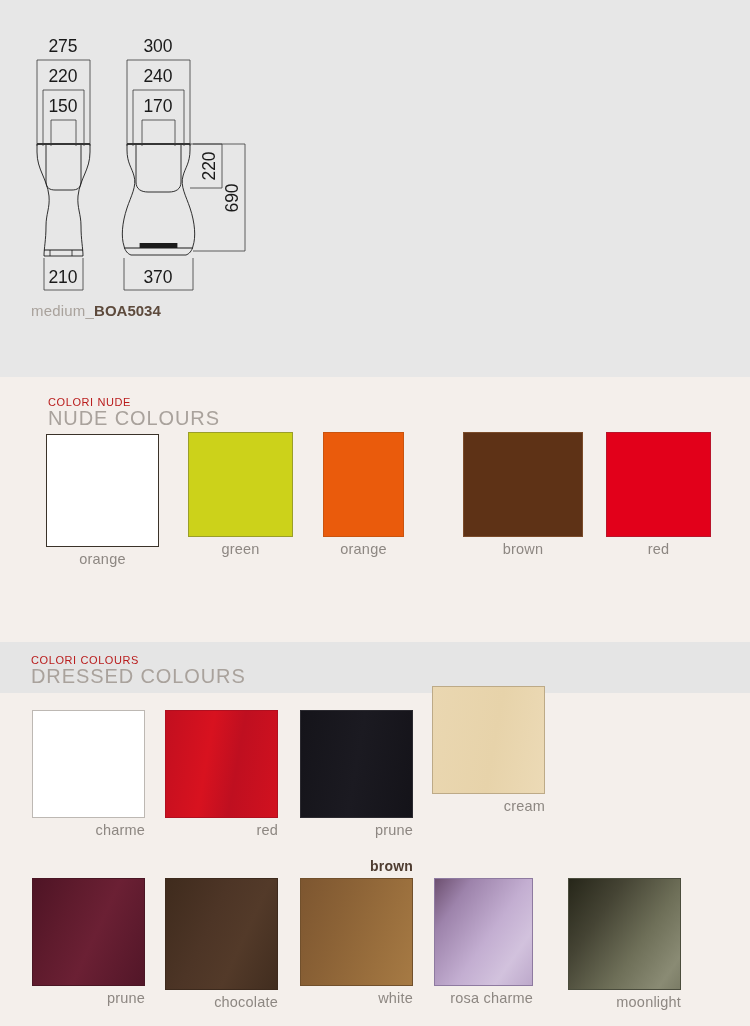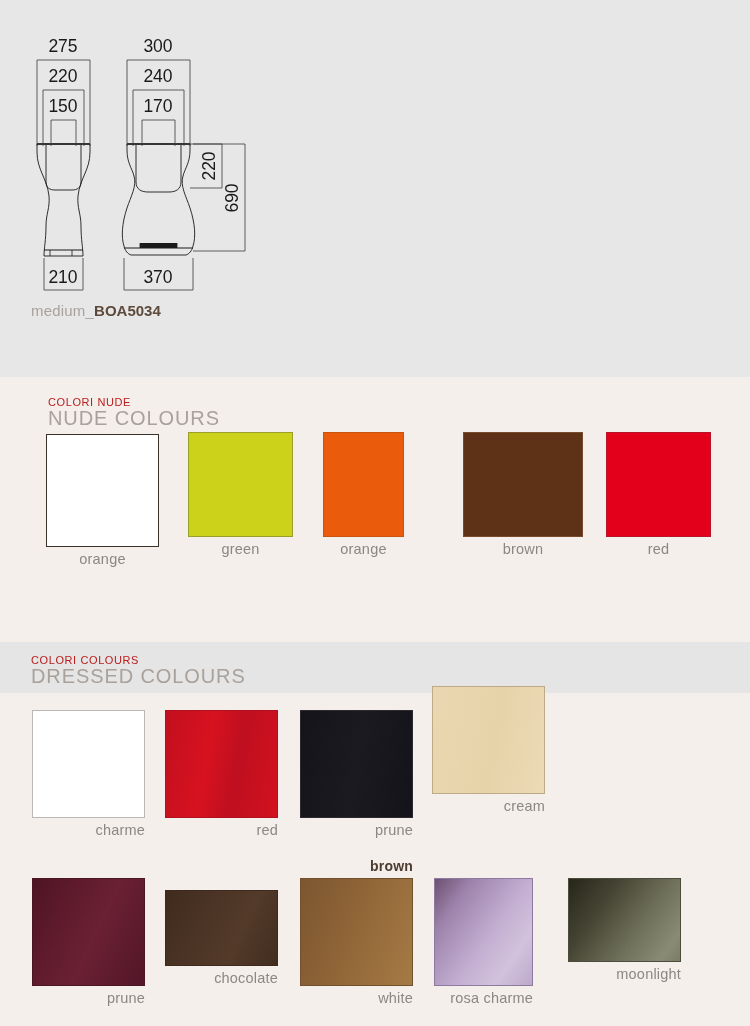--- a/index.html
+++ b/index.html
@@ -224,28 +224,28 @@
   <span class="chip" style="background:linear-gradient(100deg,#ead7b1 0%,#e7d3aa 55%,#ecdab6 100%);border:1px solid #bdaa87;"></span>
   <span class="cap cap-right">cream</span>
 </div>
 
 <div class="grp-label" style="left:300px;top:858px;width:113px;">brown</div>
 
 <div class="sw" style="left:32px;top:878px;width:113px;height:108px;">
   <span class="chip" style="background:linear-gradient(115deg,#4e1425 0%,#5f1b2d 30%,#6b2034 55%,#521628 100%);border:1px solid #4a1624;"></span>
   <span class="cap cap-right">prune</span>
 </div>
-<div class="sw" style="left:165px;top:878px;width:113px;height:76px;margin-top:12px;">
+<div class="sw" style="left:165px;top:878px;width:113px;height:112px;">
   <span class="chip" style="background:linear-gradient(115deg,#3f2b1d 0%,#4d3526 40%,#533a29 65%,#412d1f 100%);border:1px solid #3d2a1d;"></span>
   <span class="cap cap-right">chocolate</span>
 </div>
 <div class="sw" style="left:300px;top:878px;width:113px;height:108px;">
   <span class="chip" style="background:linear-gradient(110deg,#7d5630 0%,#8b6236 35%,#9a6f3d 70%,#a67a44 100%);border:1px solid #71502c;"></span>
   <span class="cap cap-right">white</span>
 </div>
 <div class="sw" style="left:434px;top:878px;width:99px;height:108px;">
   <span class="chip" style="background:linear-gradient(125deg,#6d5070 0%,#9d83ab 22%,#c3aed1 55%,#d2c2dd 78%,#bda9cb 100%);border:1px solid #8e7aa0;"></span>
   <span class="cap cap-right">rosa charme</span>
 </div>
-<div class="sw" style="left:568px;top:878px;width:113px;height:84px;border-radius:32px;">
+<div class="sw" style="left:568px;top:878px;width:113px;height:112px;border-radius:32px;">
   <span class="chip" style="background:linear-gradient(125deg,#262619 0%,#454434 30%,#6e6f58 62%,#8a8b74 88%,#7b7c66 100%);border:1px solid #4a4c3c;"></span>
   <span class="cap cap-right">moonlight</span>
 </div>
 
 </body></html>

